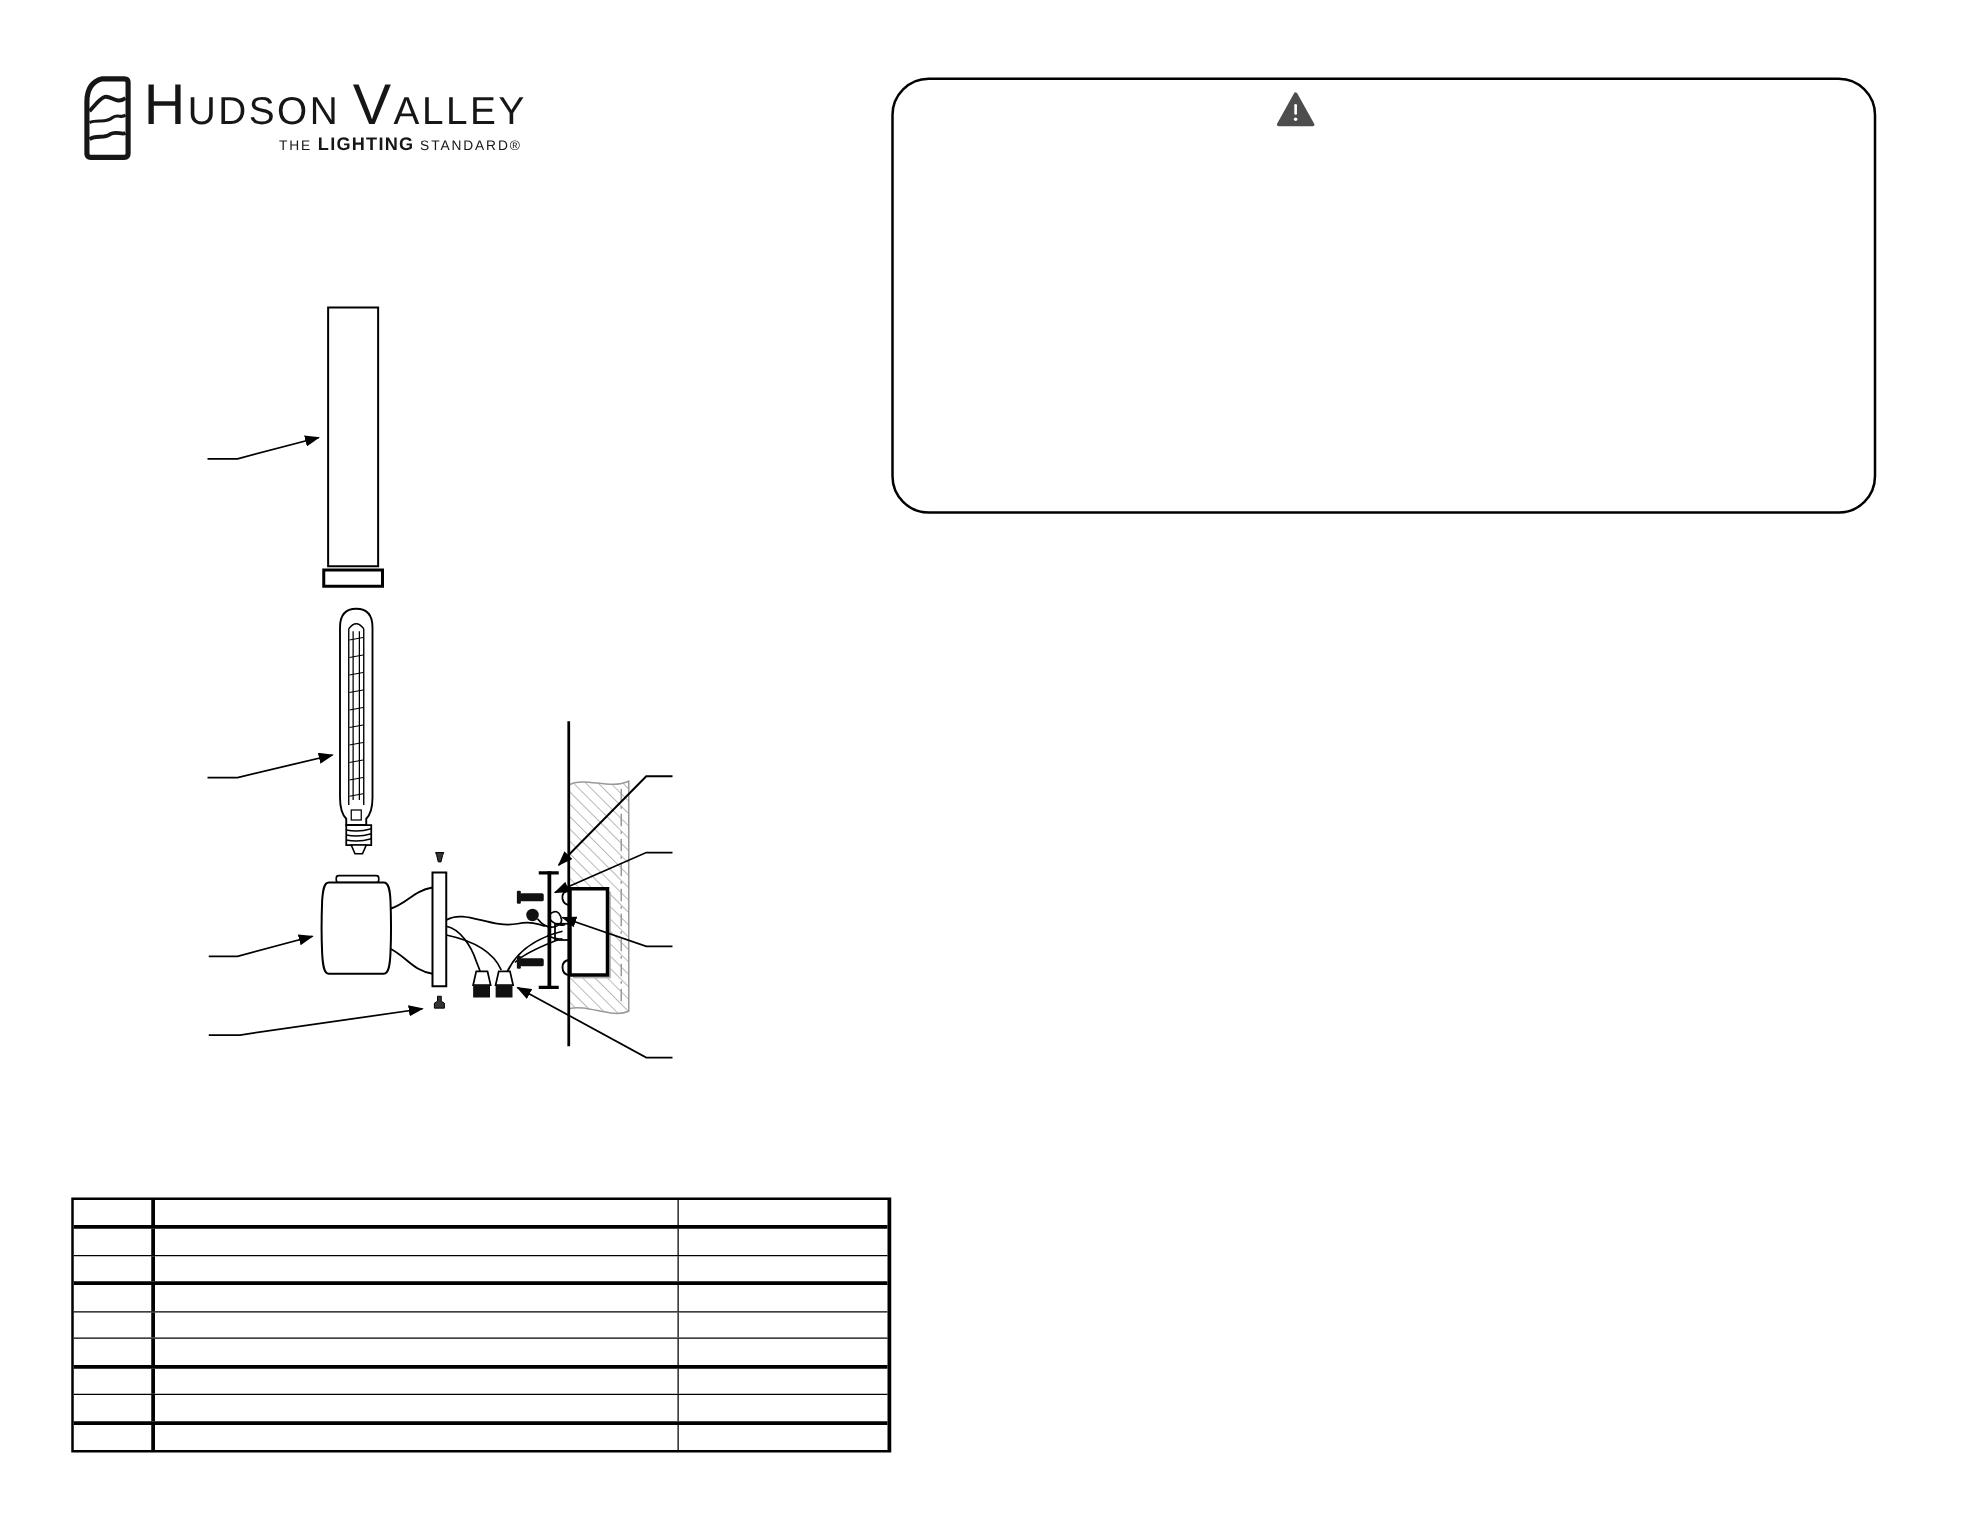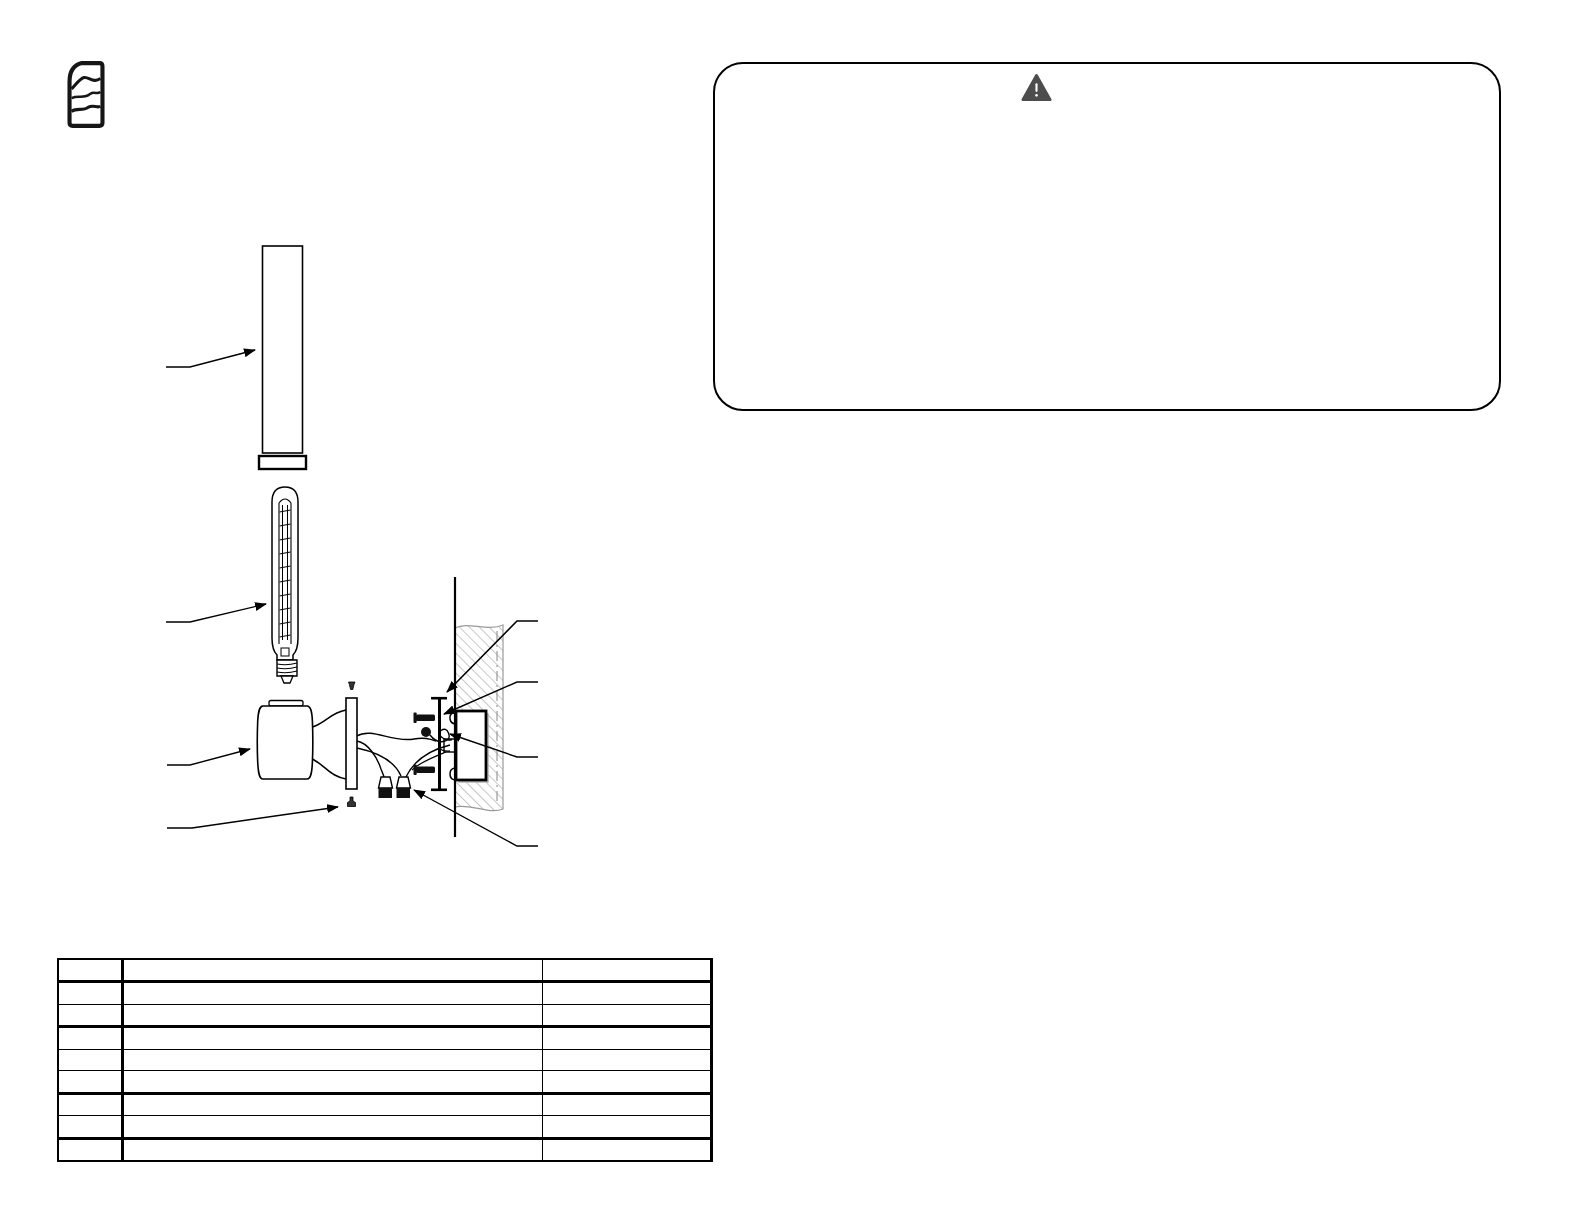--- a/index.html
+++ b/index.html
@@ -49,20 +49,24 @@
 </head>
 <body>
 
 <div class="logo">
   <svg class="logo-mark" viewBox="0 0 40 68">
     <path d="M16,3 L33,3 Q36,3 36,6 L36,61 Q36,64 33,64 L7,64 Q4,64 4,61 L4,21 Q4,6 16,3 Z" fill="none" stroke="#161616" stroke-width="4"></path>
     <path d="M6,28 C10,24 14,18 18,17 C23,16 27,23 34,18" fill="none" stroke="#161616" stroke-width="3"></path>
     <path d="M6,37 C12,34 19,38 24,33 C28,30 31,34 34,31" fill="none" stroke="#161616" stroke-width="2.4"></path>
     <path d="M6,50 C11,46 17,50 22,46 C27,43 31,47 34,45" fill="none" stroke="#161616" stroke-width="3"></path>
   </svg>
+  <div class="logo-text">
+    <div class="wordmark"><span class="big">H</span><span>UDSON</span><span class="big word2">V</span><span>ALLEY</span></div>
+    <div class="tagline"><span>THE </span><span class="bold">LIGHTING</span><span> STANDARD®</span></div>
+  </div>
 </div>
 
 <div class="warnbox">
   <svg class="warn-icon" viewBox="0 0 32 30">
     <path d="M16,2 L30,27 L2,27 Z" stroke-linejoin="round" stroke-width="3" stroke="#4d4d4d" fill="#4d4d4d"></path>
     <rect x="14.9" y="10" width="2.2" height="9" rx="1.1" fill="#ffffff"></rect>
     <circle cx="16" cy="22.6" r="1.4" fill="#ffffff"></circle>
   </svg>
 </div>
 

